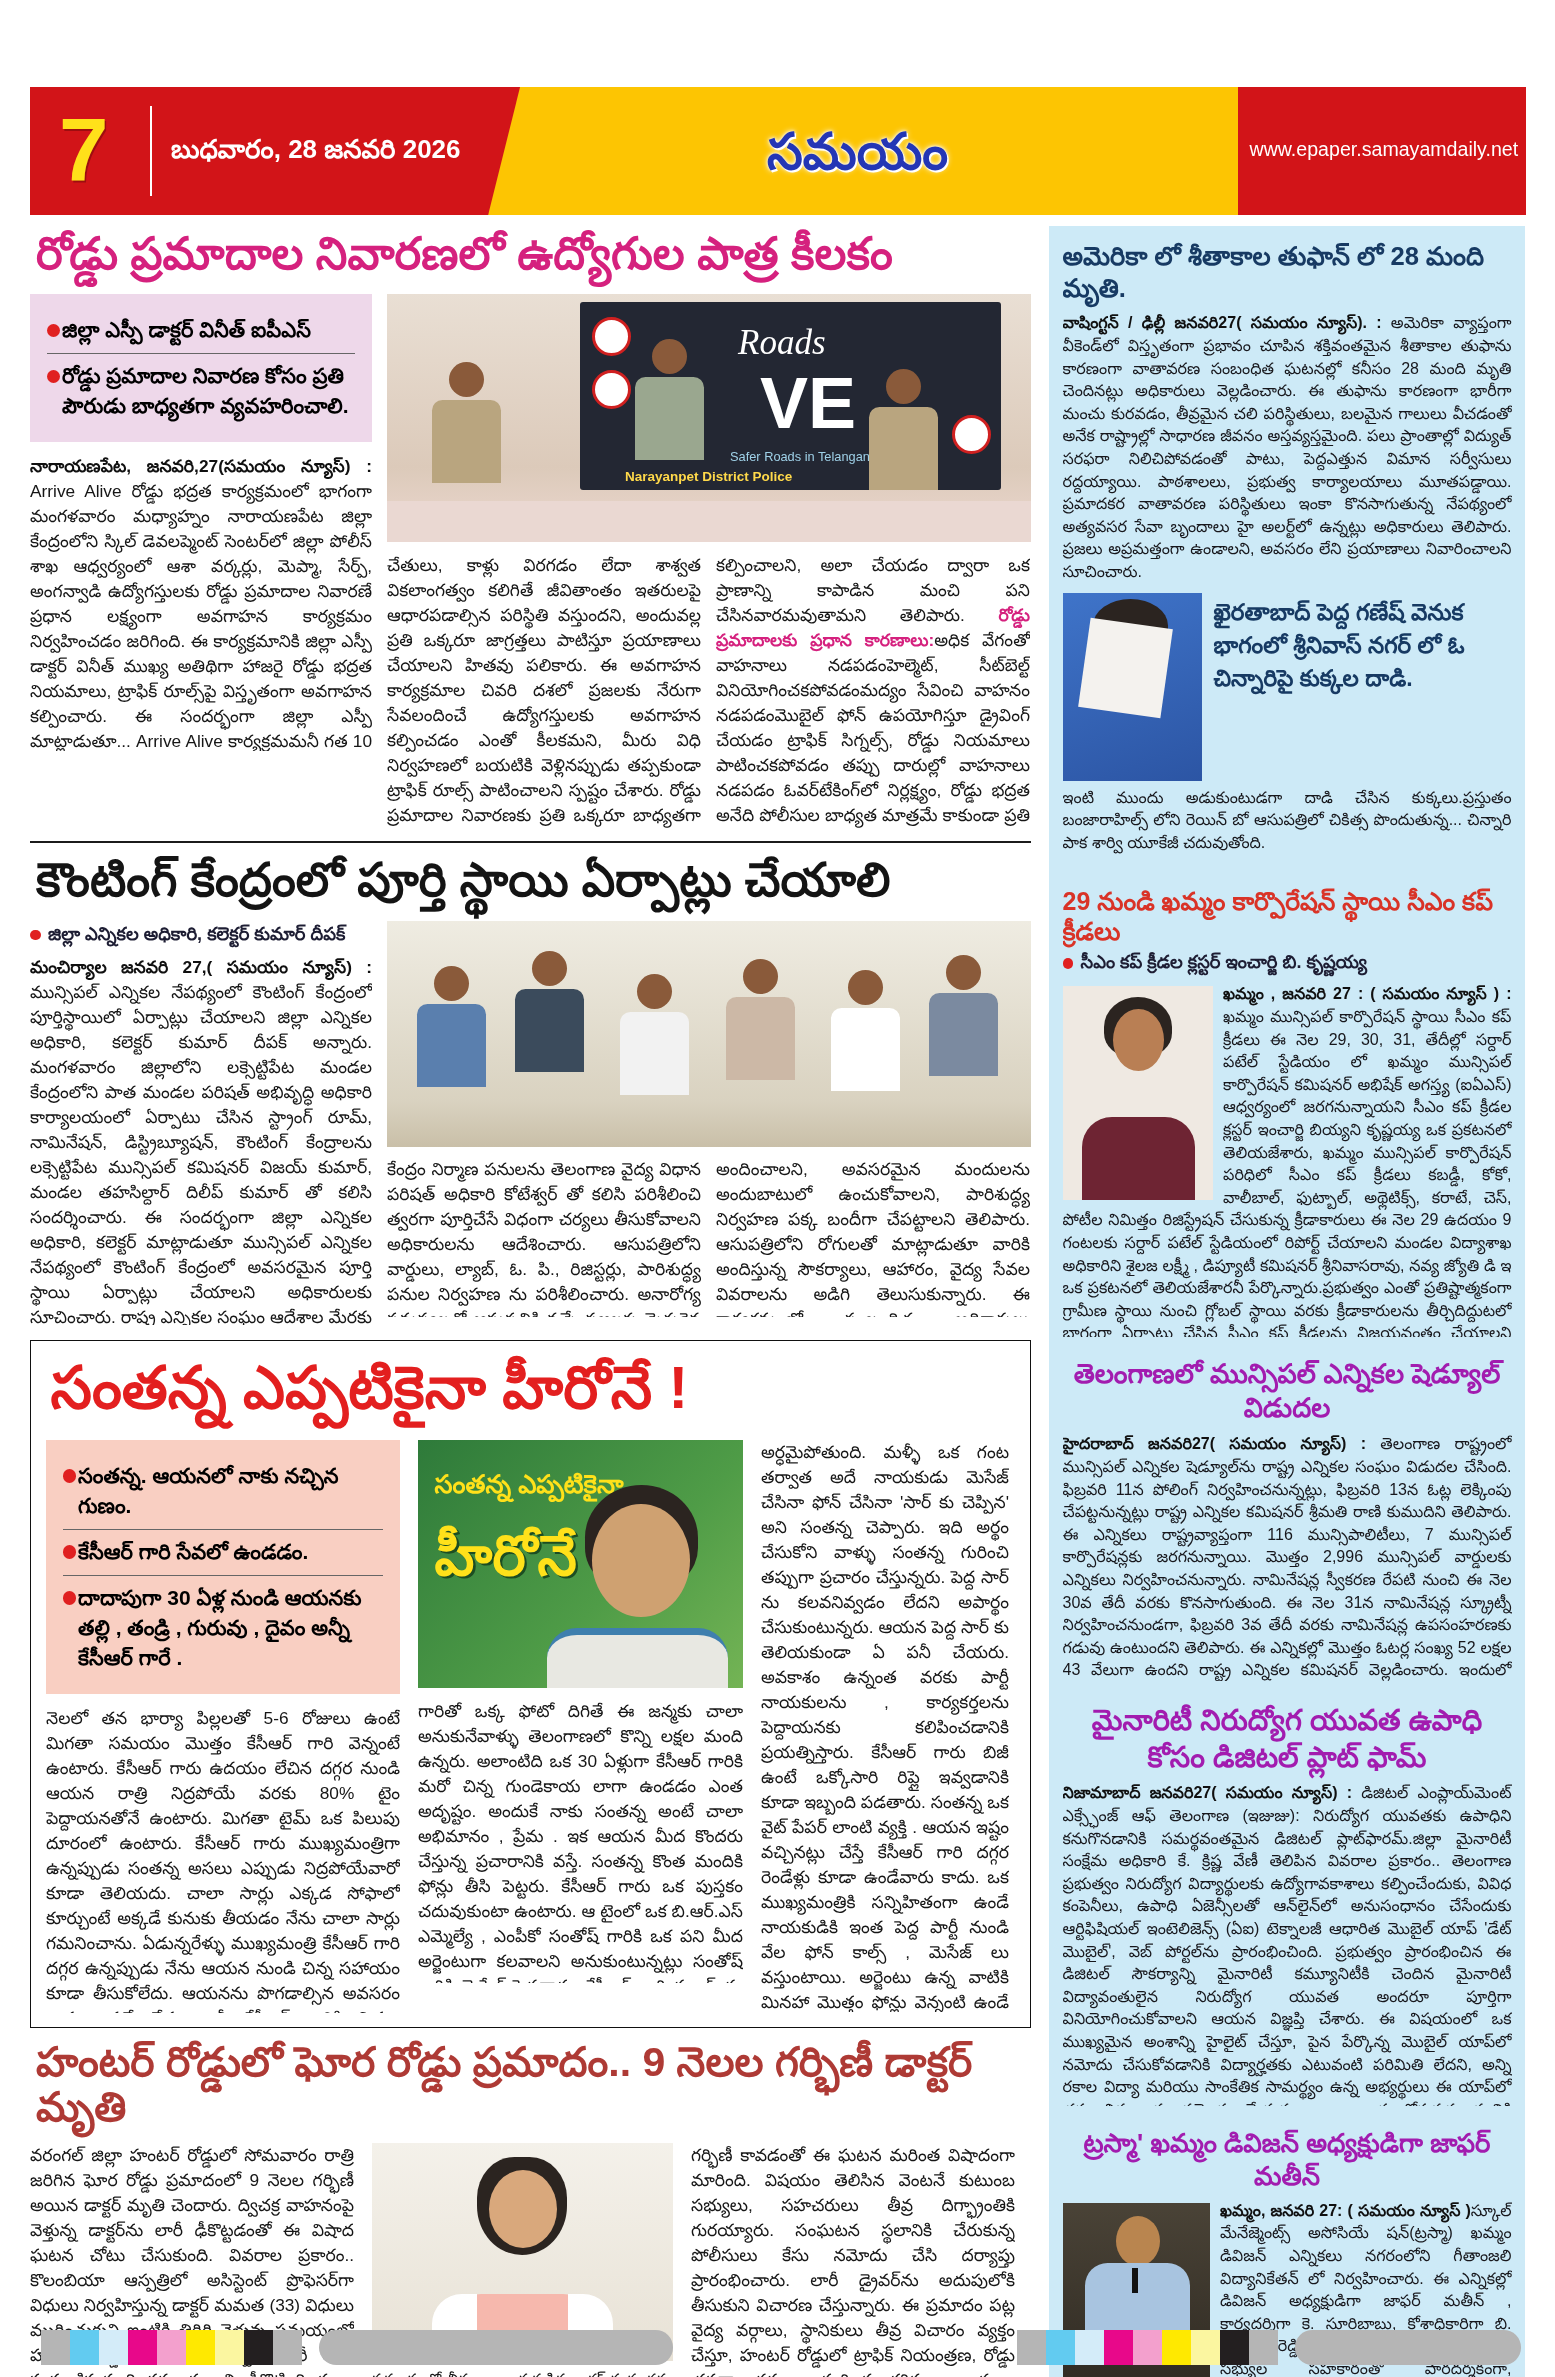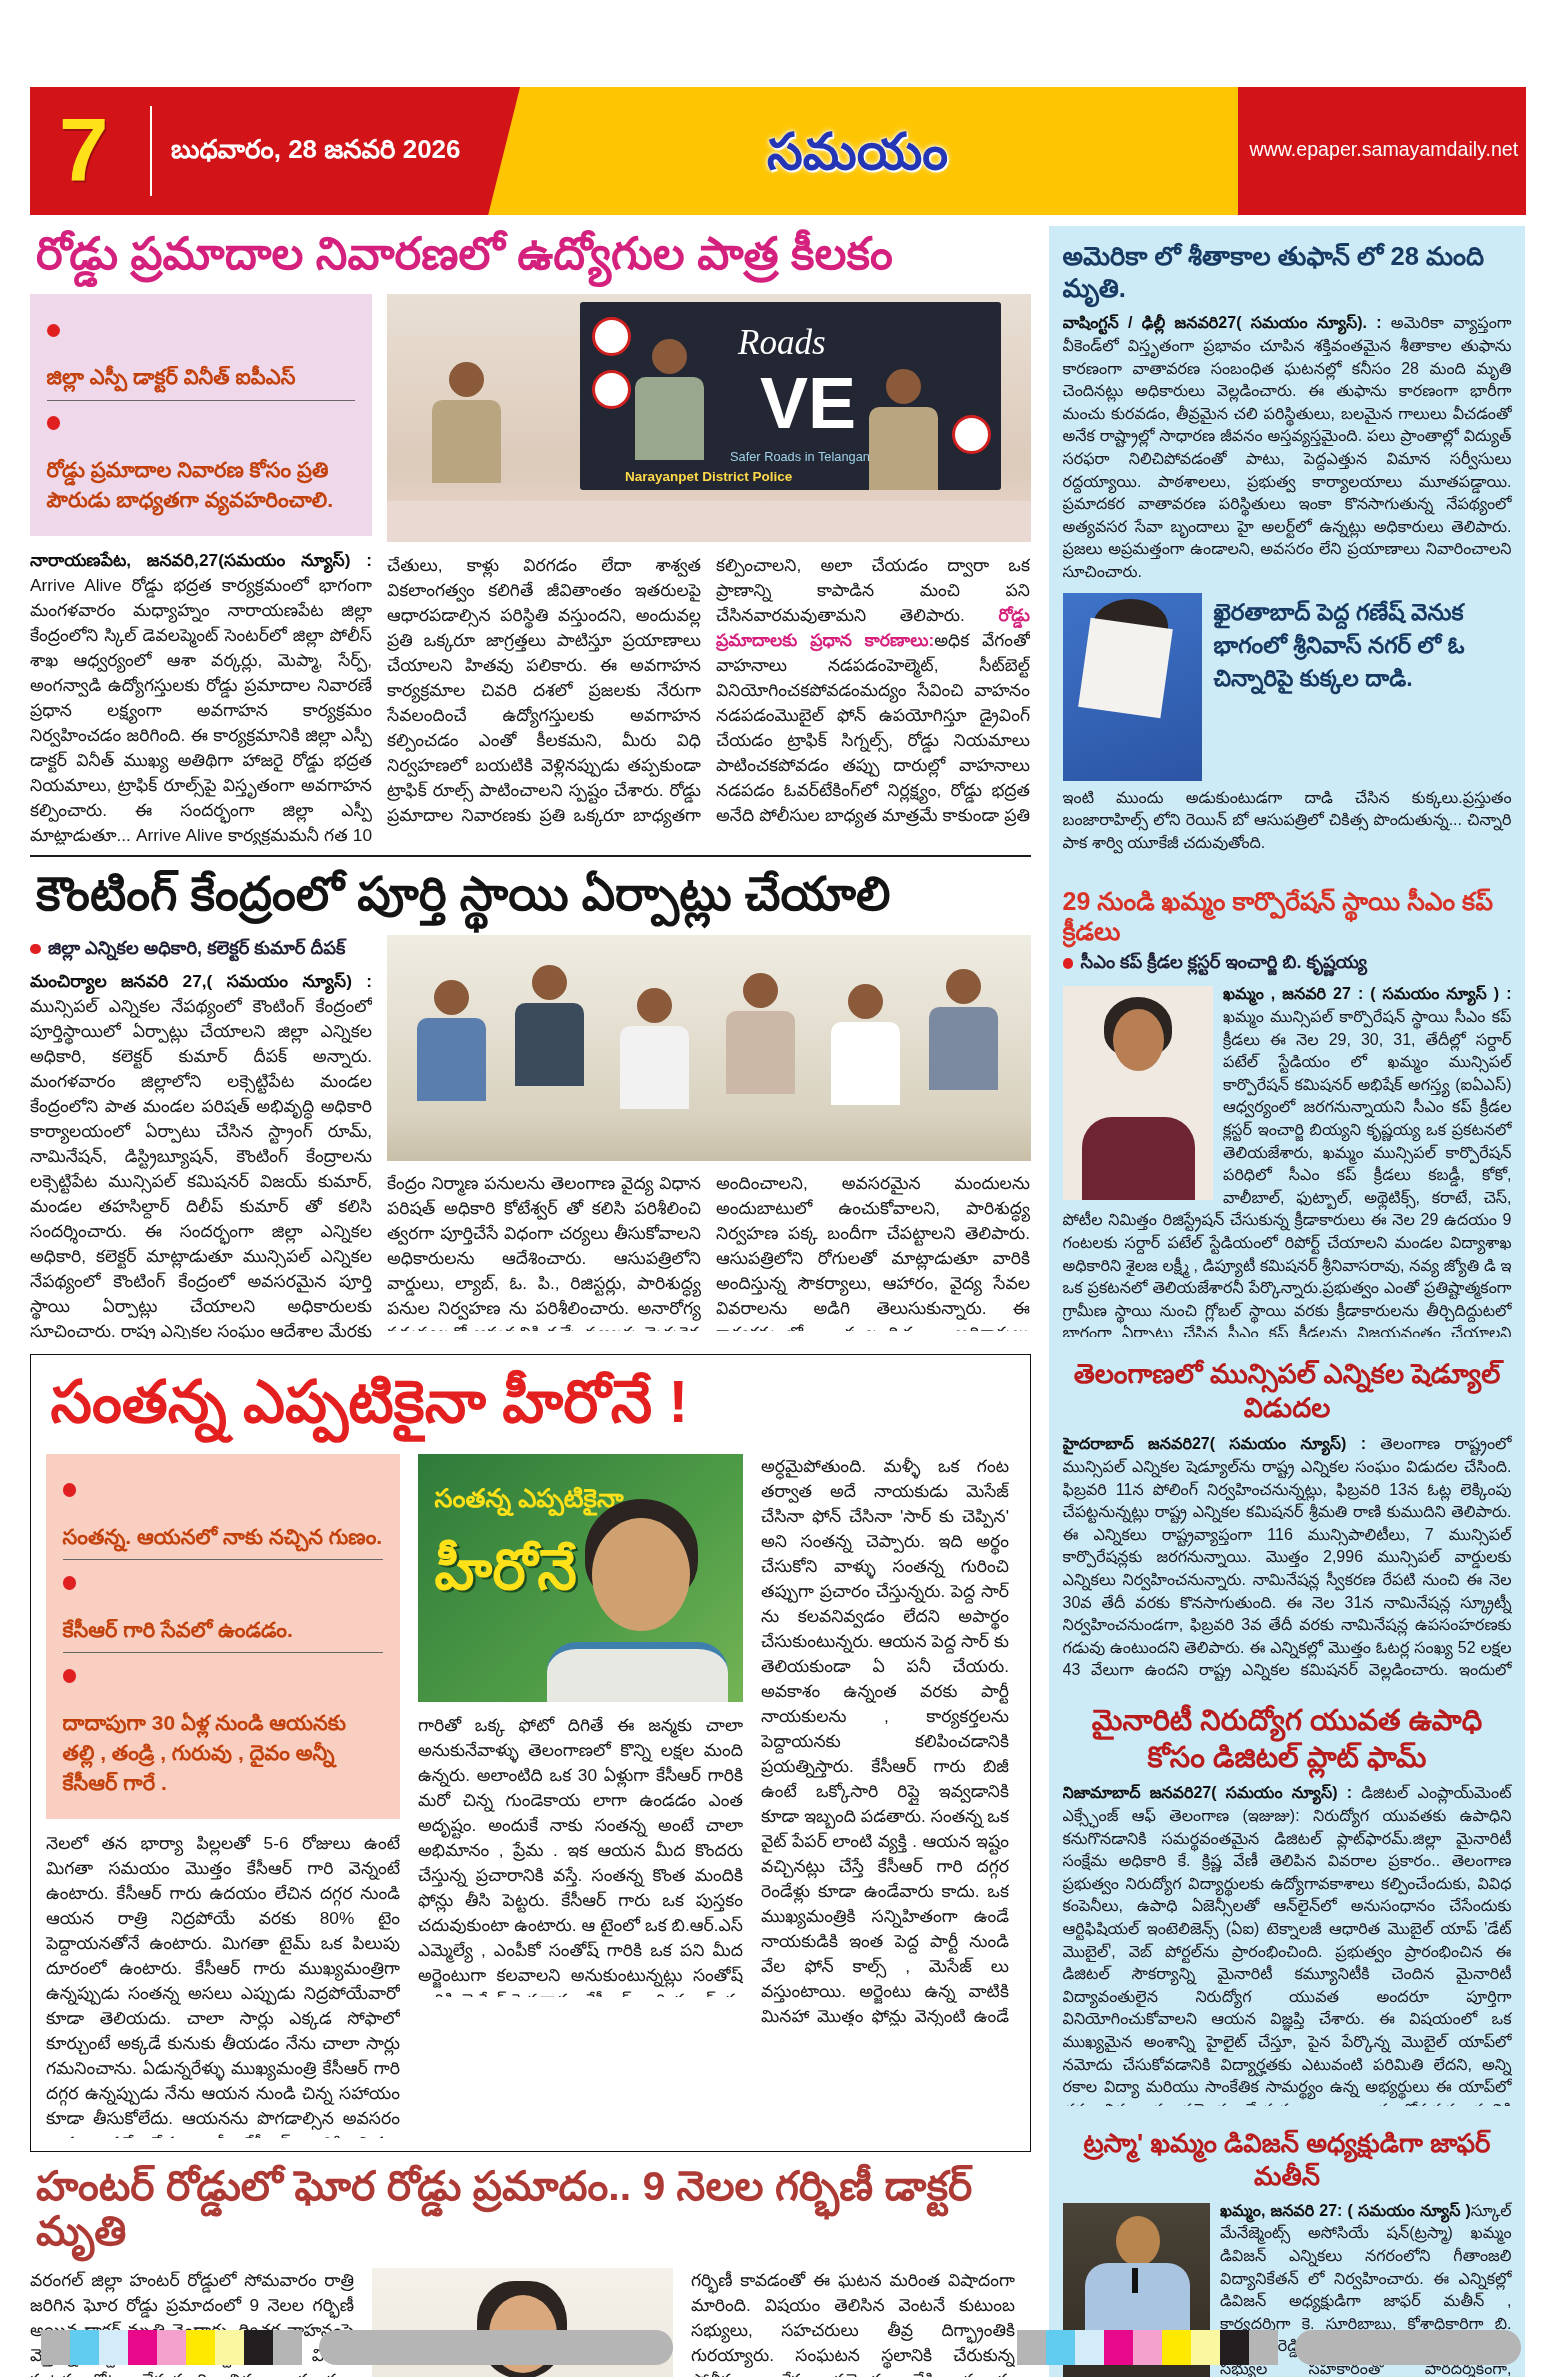--- a/index.html
+++ b/index.html
@@ -27,21 +27,21 @@
   
   .bt{font-size:17.3px;line-height:25px;text-align:justify;color:#161616;}
   .dl{font-weight:bold;color:#101010;}
   .sub-magenta{font-weight:bold;color:#d5217e;}
   .row{display:flex;gap:15px;}
   .clip{overflow:hidden;}
   
   .bbox{box-sizing:border-box;padding:13.5px 16.6px;margin-bottom:12px;}
   .bbox.pink{background:#eed8ea;}
   .bbox.salmon{background:#f9cfc2;}
-  .bitem{display:flex;gap:25px;font-size:21px;font-weight:bold;color:#c2410c;line-height:30px;padding:7.5px 0;flex-direction:column;}
+  .bitem{display:flex;gap:2px;font-size:21px;font-weight:bold;color:#000000;line-height:30px;padding:7.5px 0;}
   .bitem + .bitem{border-top:1.1px solid #666;}
   .dot{flex:none;width:13.5px;height:13.5px;border-radius:50%;background:#e02020;margin-top:8.3px;}
   
   .rule{border-top:2.3px solid #1b1b1b;margin:10.5px 0 0 0;}
   .a3box{border:1.9px solid #111;margin-top:15px;padding:13.5px 15px;box-sizing:border-box;}
   
   .ph{position:relative;overflow:hidden;flex:none;}
   .ph-arrive{width:100%;height:248px;background:linear-gradient(180deg,#e9dfd4 0%,#dccaba 70%,#ecd8d0 100%);}
   .banner{position:absolute;right:30px;top:7.5px;width:421px;height:188px;background:#232733;border-radius:3px;}
   .banner .scr{position:absolute;left:158px;top:21px;font-size:35px;color:#fff;font-style:italic;font-family:"Liberation Serif","DejaVu Serif",serif;}
@@ -60,21 +60,21 @@
   .face{position:absolute;border-radius:50%;background:#cfa171;}
   .hair{position:absolute;border-radius:50% 50% 40% 40%;background:#2b2420;}
   .ph-doctor{width:100%;height:218px;background:linear-gradient(180deg,#f4f1ea,#e8e2d6);}
   .ph-child{width:139px;height:188px;background:linear-gradient(160deg,#3f74c9,#2c55a4);}
   .patch{position:absolute;left:21px;top:30px;width:83px;height:90px;background:#f4f2ee;transform:rotate(8deg);}
   .ph-man{width:150px;height:214px;background:#efe9e2;}
   .ph-mateen{width:147px;height:188px;background:linear-gradient(180deg,#4a4337,#2f2a22);}
   
   .rc-h-navy{font-size:24px;font-weight:bold;color:#173a63;line-height:1.25;margin:3px 0 7.5px;}
   .rc-h-red{font-size:25px;font-weight:bold;color:#d93327;line-height:1.2;margin:23px 0 6px;}
-  .rc-h-big{font-size:29px;font-weight:bold;color:#b91c1c;line-height:1.25;margin:12px 0 7.5px;text-align:center;}
+  .rc-h-big{font-size:29px;font-weight:bold;color:#a21caf;line-height:1.25;margin:12px 0 7.5px;text-align:center;}
   .rc-bt{font-size:16px;line-height:22.6px;text-align:justify;color:#17171c;}
   .rc-bullet{display:flex;gap:7.5px;font-size:18px;font-weight:bold;color:#1d1d33;margin:3px 0 6px;}
   .rc-bullet .dot{width:10.5px;height:10.5px;margin-top:6px;}
   .fl{float:left;margin:3px 10.5px 4.5px 0;}
   .rc-sec{margin-bottom:9px;overflow:hidden;}
   
   .bars{position:absolute;left:41px;right:34px;bottom:12px;display:flex;justify-content:space-between;}
   .bargroup{display:flex;align-items:center;gap:0;}
   .sq{width:29px;height:35px;}
   .roundbar{height:35px;border-radius:17.3px;background:#b5b5b5;margin-left:16.6px;}

